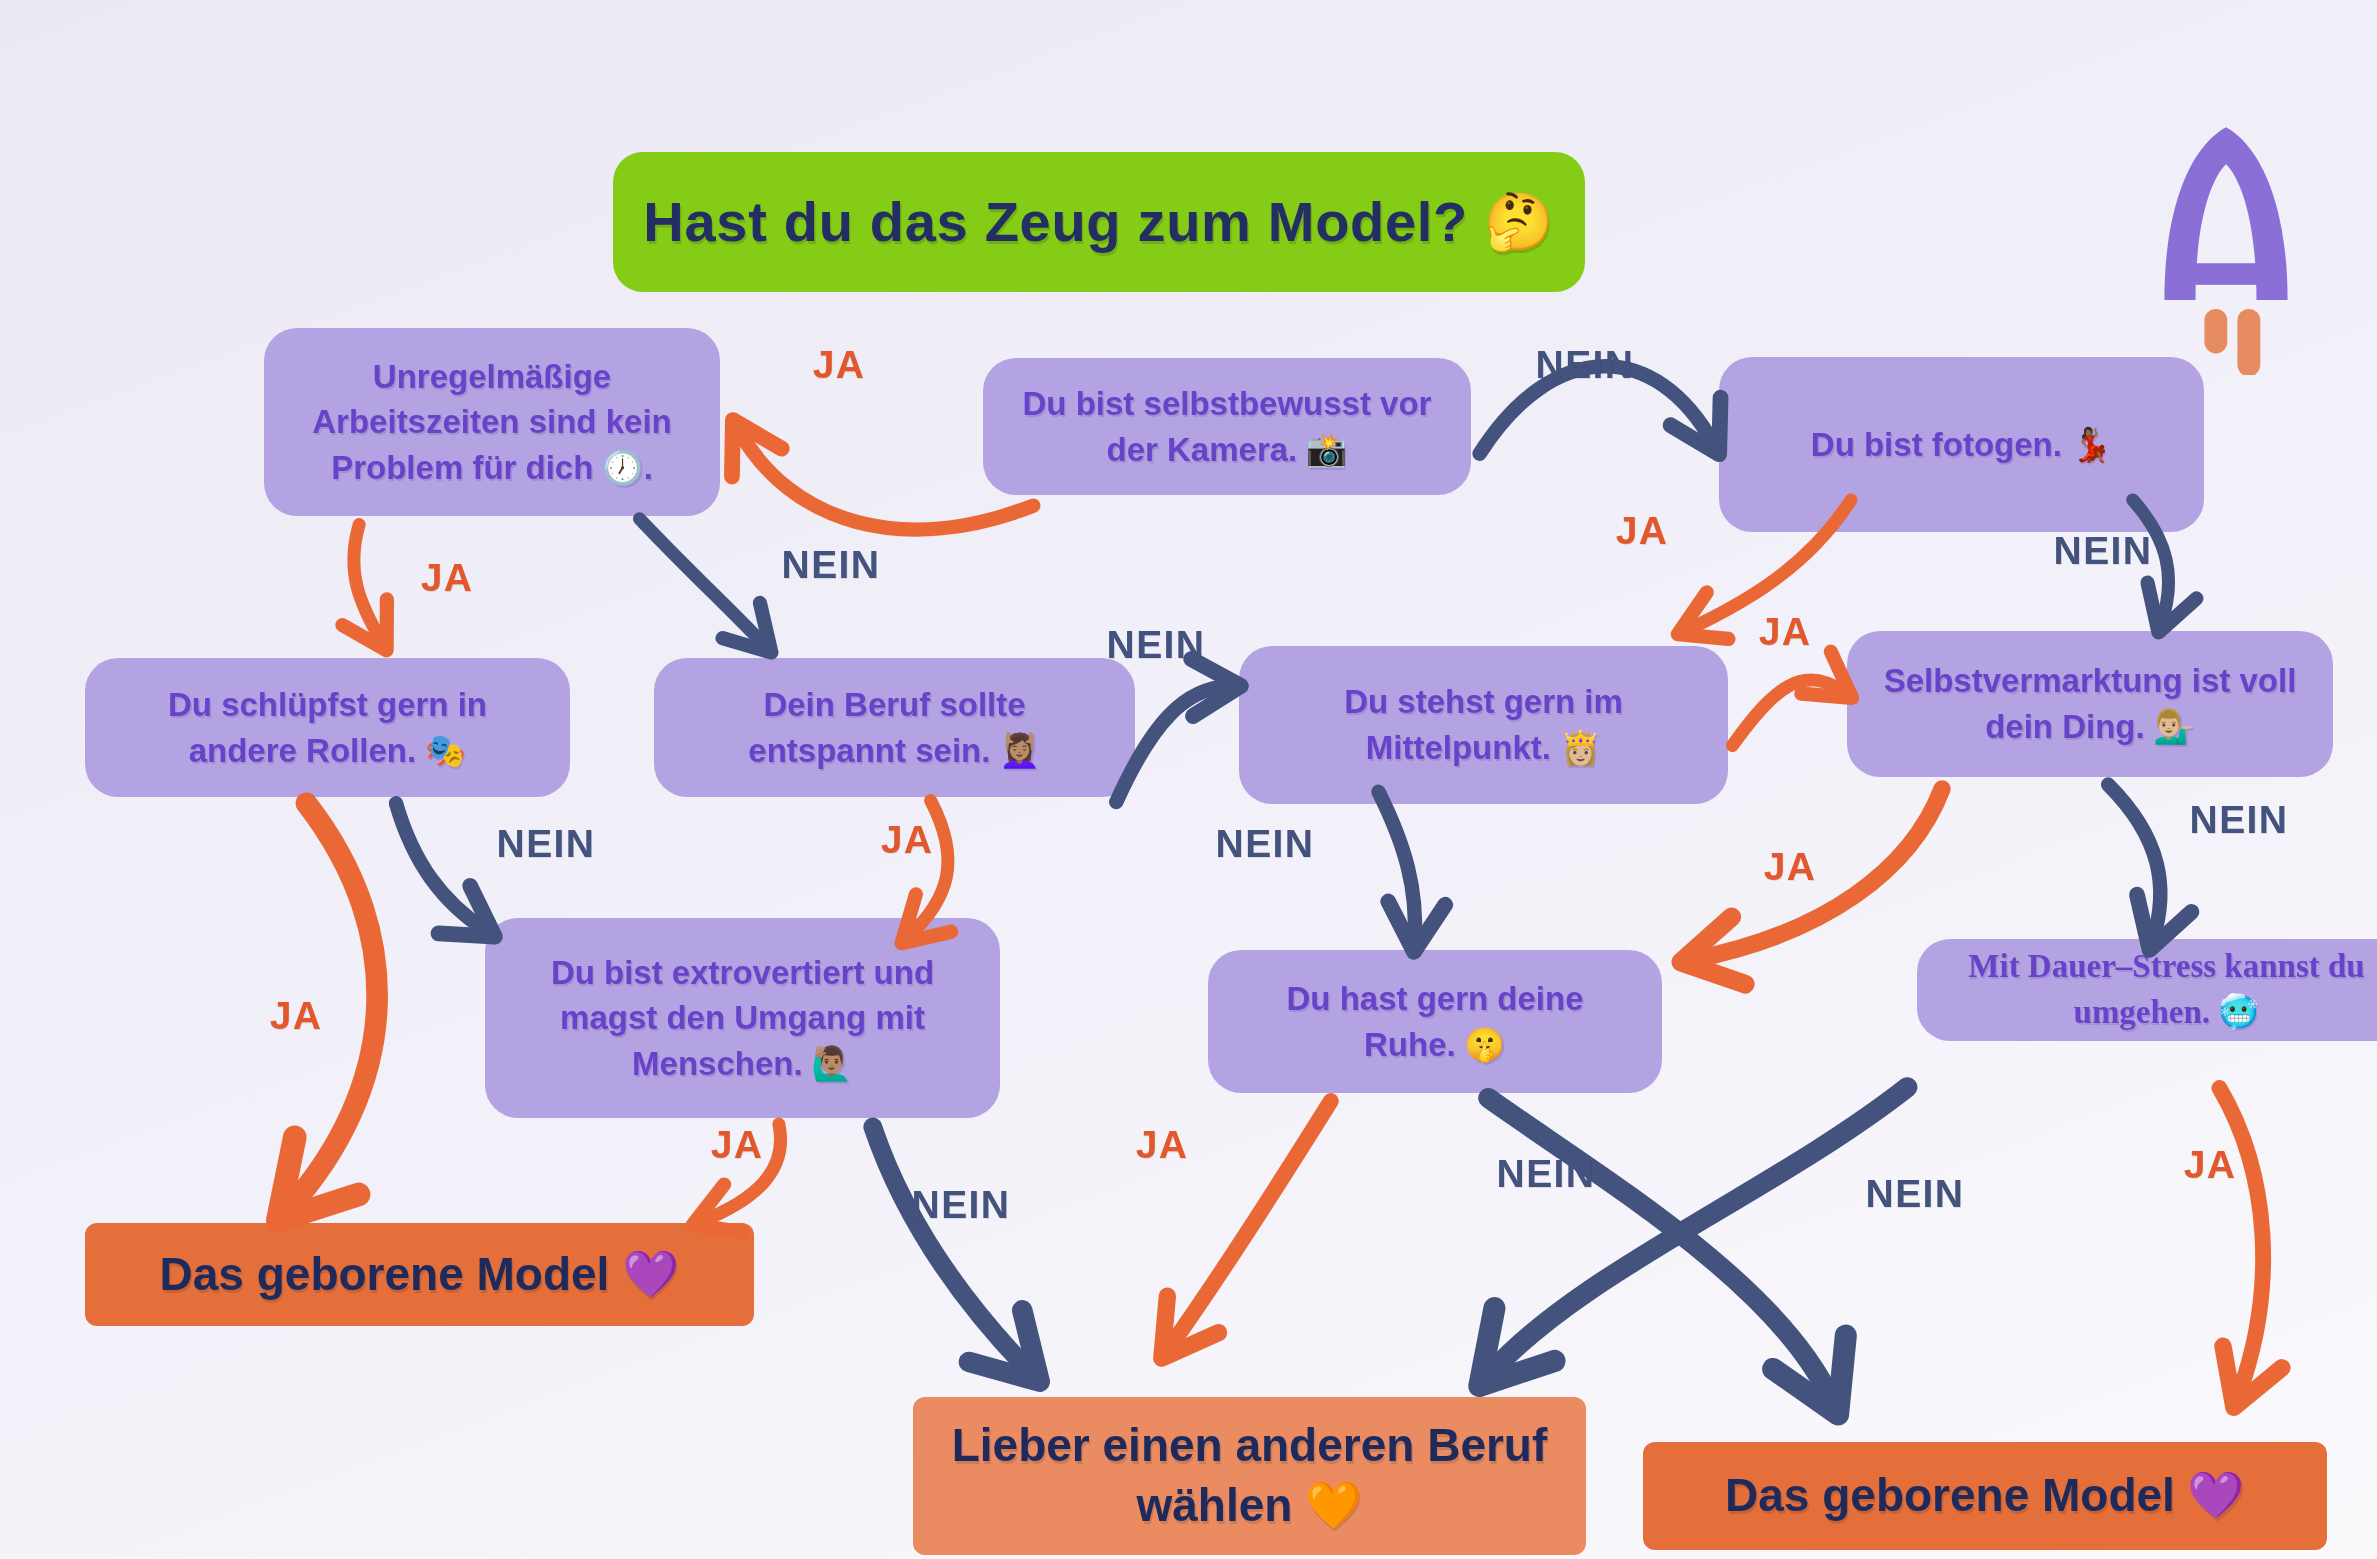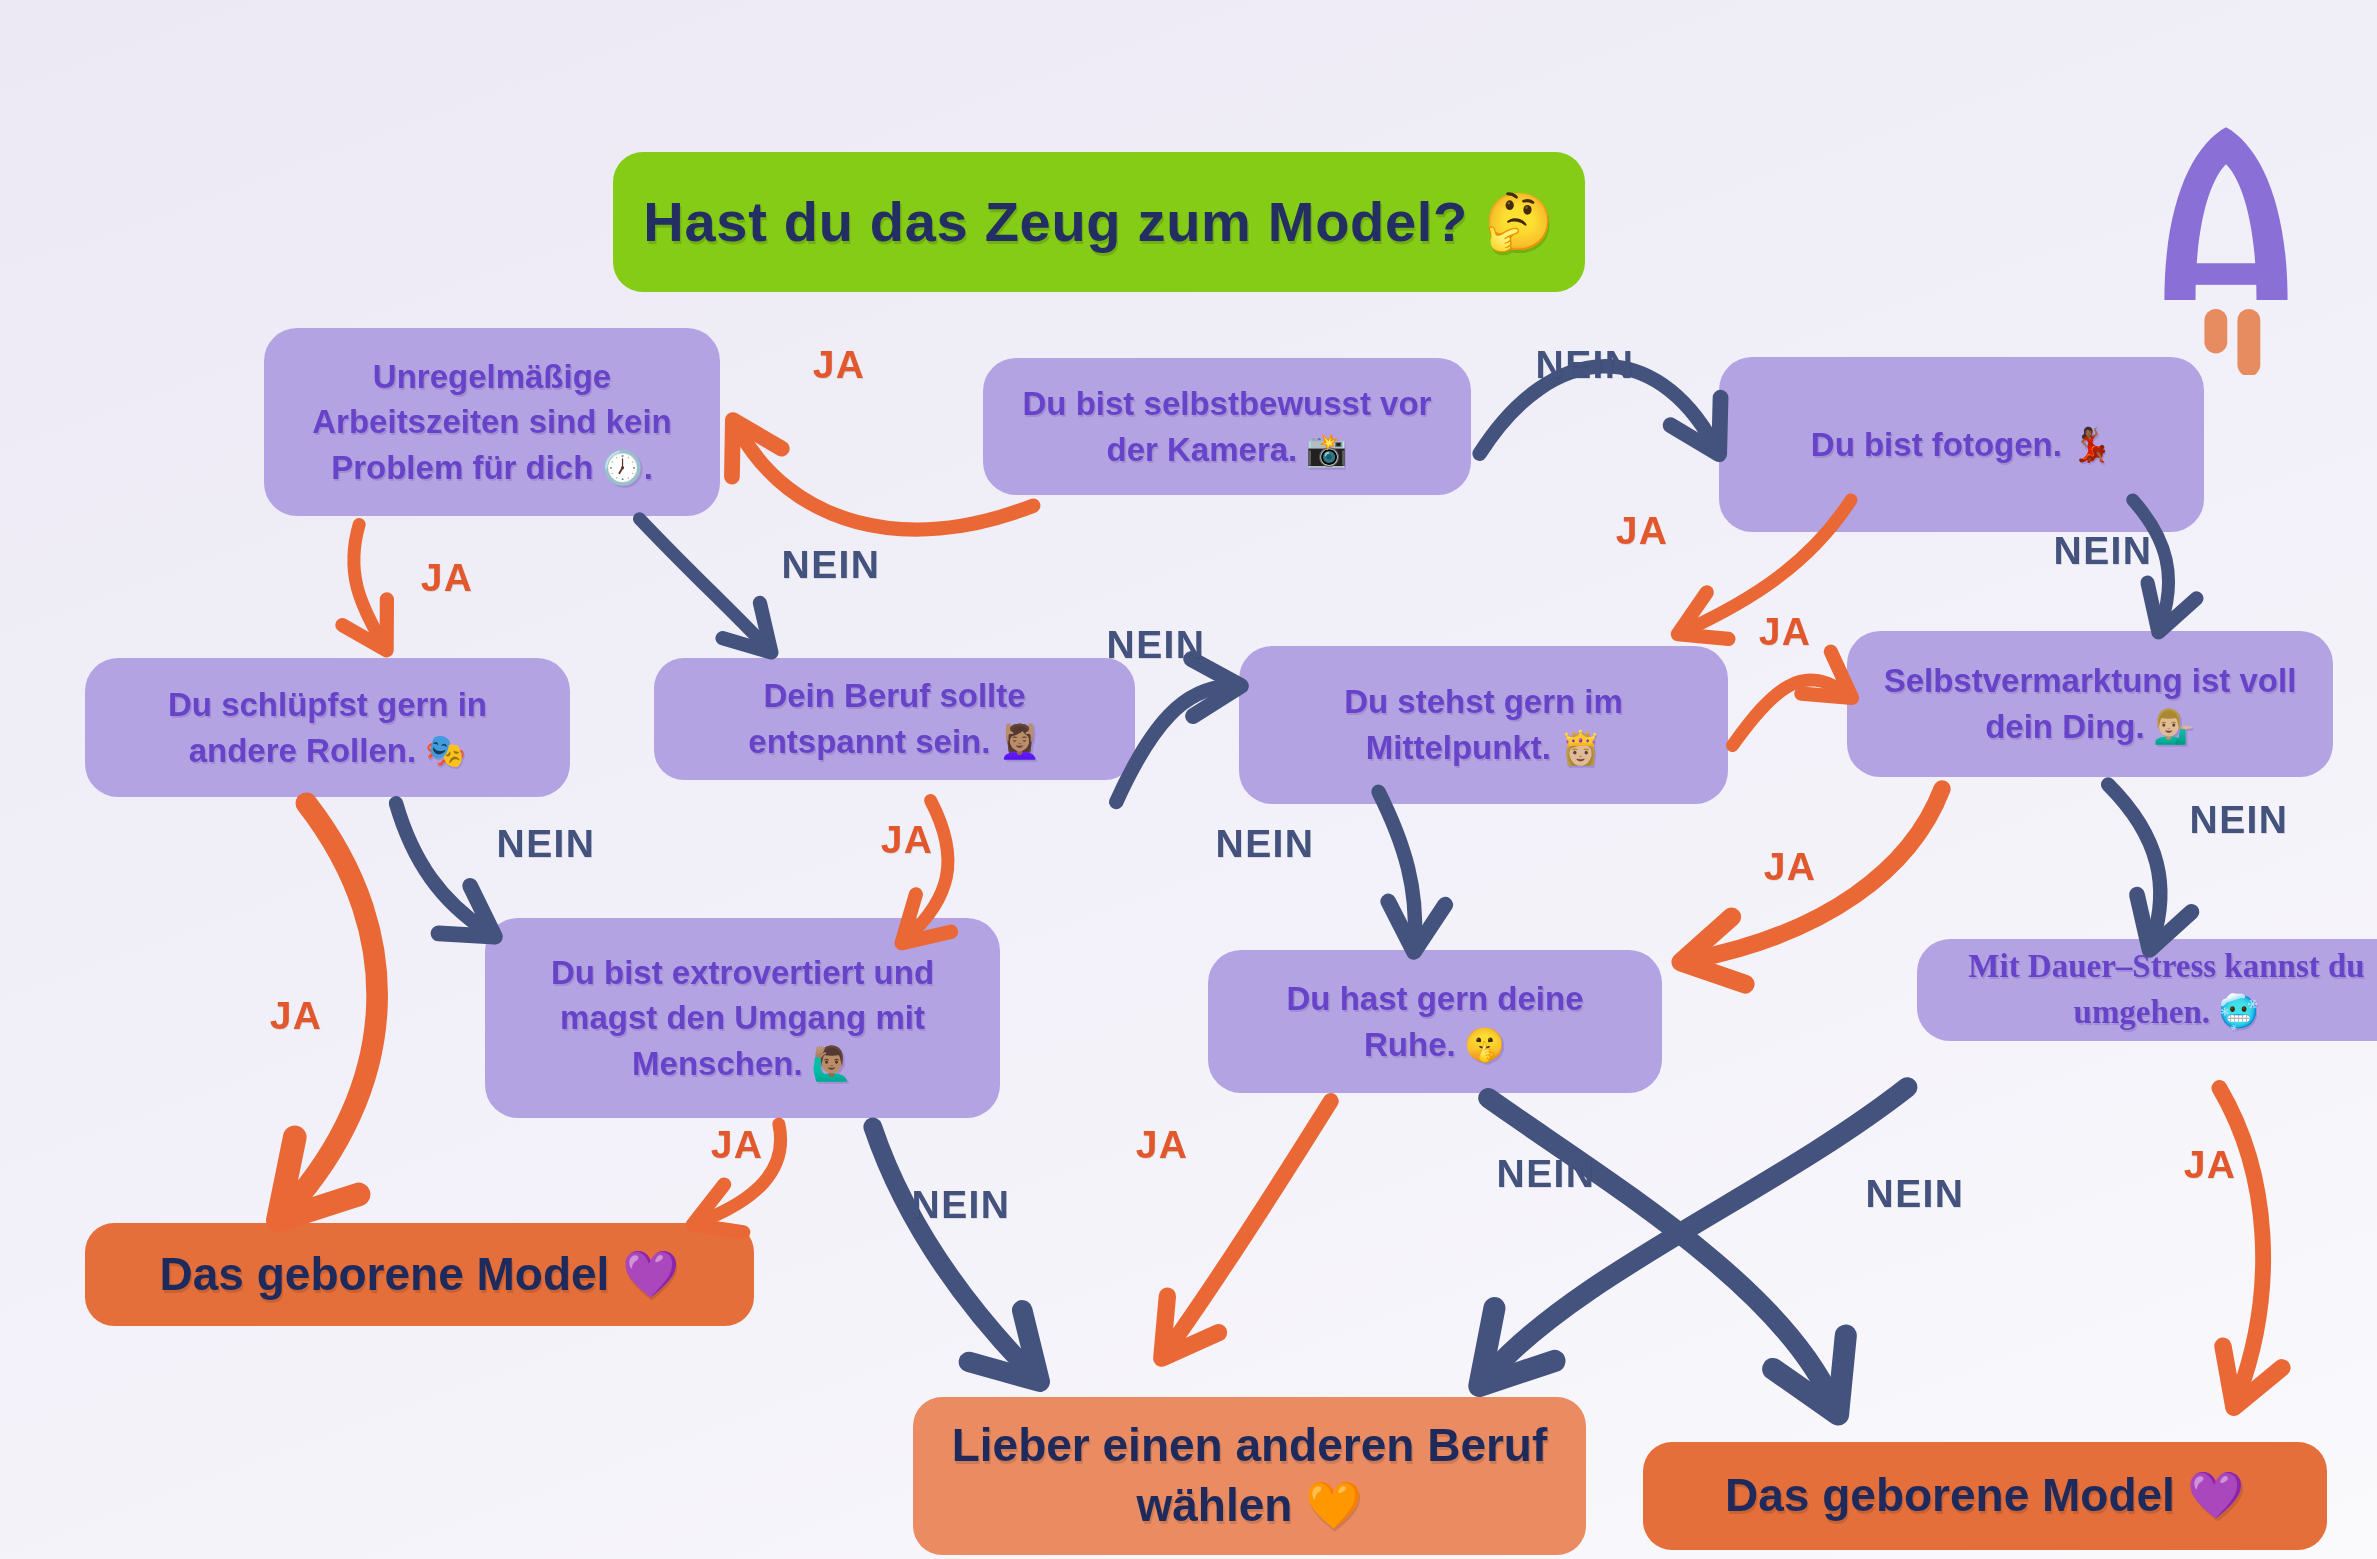--- a/index.html
+++ b/index.html
@@ -16,21 +16,21 @@
     background:#B4A3E2;border-radius:33px;color:#6743C9;
     font-size:33px;line-height:1.38;padding:14.5px 30px;
     text-shadow:1.4px 2.2px 0 rgba(62,30,120,0.16);
   }
   .node-title{
     background:#E7703D;border-radius:30px;color:#232E63;
     font-size:56px;letter-spacing:0.7px;padding:7.2px 29px;
     text-shadow:1.4px 2.9px 0 rgba(0,0,0,0.14);
   }
   .node-result{
-    border-radius:29px;color:#1F2A5C;font-size:46px;line-height:1.3;
+    border-radius:12px;color:#1F2A5C;font-size:46px;line-height:1.3;
     padding:7.2px 29px;text-shadow:1.4px 2.9px 0 rgba(0,0,0,0.12);
   }
   .edge-label{
     position:absolute;transform:translate(-50%,-50%);z-index:4;
     font-weight:700;font-size:39px;letter-spacing:1.4px;white-space:nowrap;
     text-shadow:0.7px 1.4px 0 rgba(0,0,0,0.10);
   }
   .edge-label.ja{color:#E2582C;}
   .edge-label.nein{color:#44537E;}
   #logo{position:absolute;z-index:2;}
@@ -78,21 +78,21 @@
     <rect x="76" y="296" width="36" height="70" rx="18" fill="#E78B61"></rect>
     <rect x="128" y="296" width="36" height="106" rx="18" fill="#E78B61"></rect>
   </svg>
 
   <div id="nodes-layer">
       <div class="node node-title" style="left: 613px; top: 152px; width: 972px; height: 140px; background: #84cc16;">Hast du das Zeug zum Model? 🤔</div>
       <div class="node node-question" style="left: 983px; top: 358px; width: 488px; height: 137px;">Du bist selbstbewusst vor der Kamera. 📸</div>
       <div class="node node-question" style="left: 264px; top: 328px; width: 456px; height: 188px;">Unregelmäßige Arbeitszeiten sind kein Problem für dich 🕖.</div>
       <div class="node node-question" style="left: 1719px; top: 357px; width: 485px; height: 175px;">Du bist fotogen. 💃🏾</div>
       <div class="node node-question" style="left: 85px; top: 658px; width: 485px; height: 139px;">Du schlüpfst gern in andere Rollen. 🎭</div>
-      <div class="node node-question" style="left: 654px; top: 658px; width: 481px; height: 122px; border-radius: 30px;">Dein Beruf sollte entspannt sein. 💆🏽‍♀️</div>
+      <div class="node node-question" style="left: 654px; top: 658px; width: 481px; height: 139px;">Dein Beruf sollte entspannt sein. 💆🏽‍♀️</div>
       <div class="node node-question" style="left: 1239px; top: 646px; width: 489px; height: 158px;">Du stehst gern im Mittelpunkt. 👸🏼</div>
       <div class="node node-question" style="left: 1847px; top: 631px; width: 486px; height: 146px;">Selbstvermarktung ist voll dein Ding. 💁🏼‍♂️</div>
       <div class="node node-question" style="left: 485px; top: 918px; width: 515px; height: 200px;">Du bist extrovertiert und magst den Umgang mit Menschen. 🙋🏽‍♂️</div>
       <div class="node node-question" style="left: 1208px; top: 950px; width: 454px; height: 143px;">Du hast gern deine Ruhe. 🤫</div>
       <div class="node node-question" style="left: 1917px; top: 939px; width: 499px; height: 102px; font-family: Liberation Serif, serif;">Mit Dauer–Stress kannst du umgehen. 🥶</div>
       <div class="node node-result" style="left: 85px; top: 1223px; width: 669px; height: 103px; background: rgb(229, 111, 59);">Das geborene Model 💜</div>
       <div class="node node-result" style="left: 913px; top: 1397px; width: 673px; height: 158px; background: rgb(234, 139, 97);">Lieber einen anderen Beruf wählen 🧡</div>
       <div class="node node-result" style="left: 1643px; top: 1442px; width: 684px; height: 108px; background: rgb(229, 111, 59);">Das geborene Model 💜</div>
     </div>
   <div id="labels-layer">

